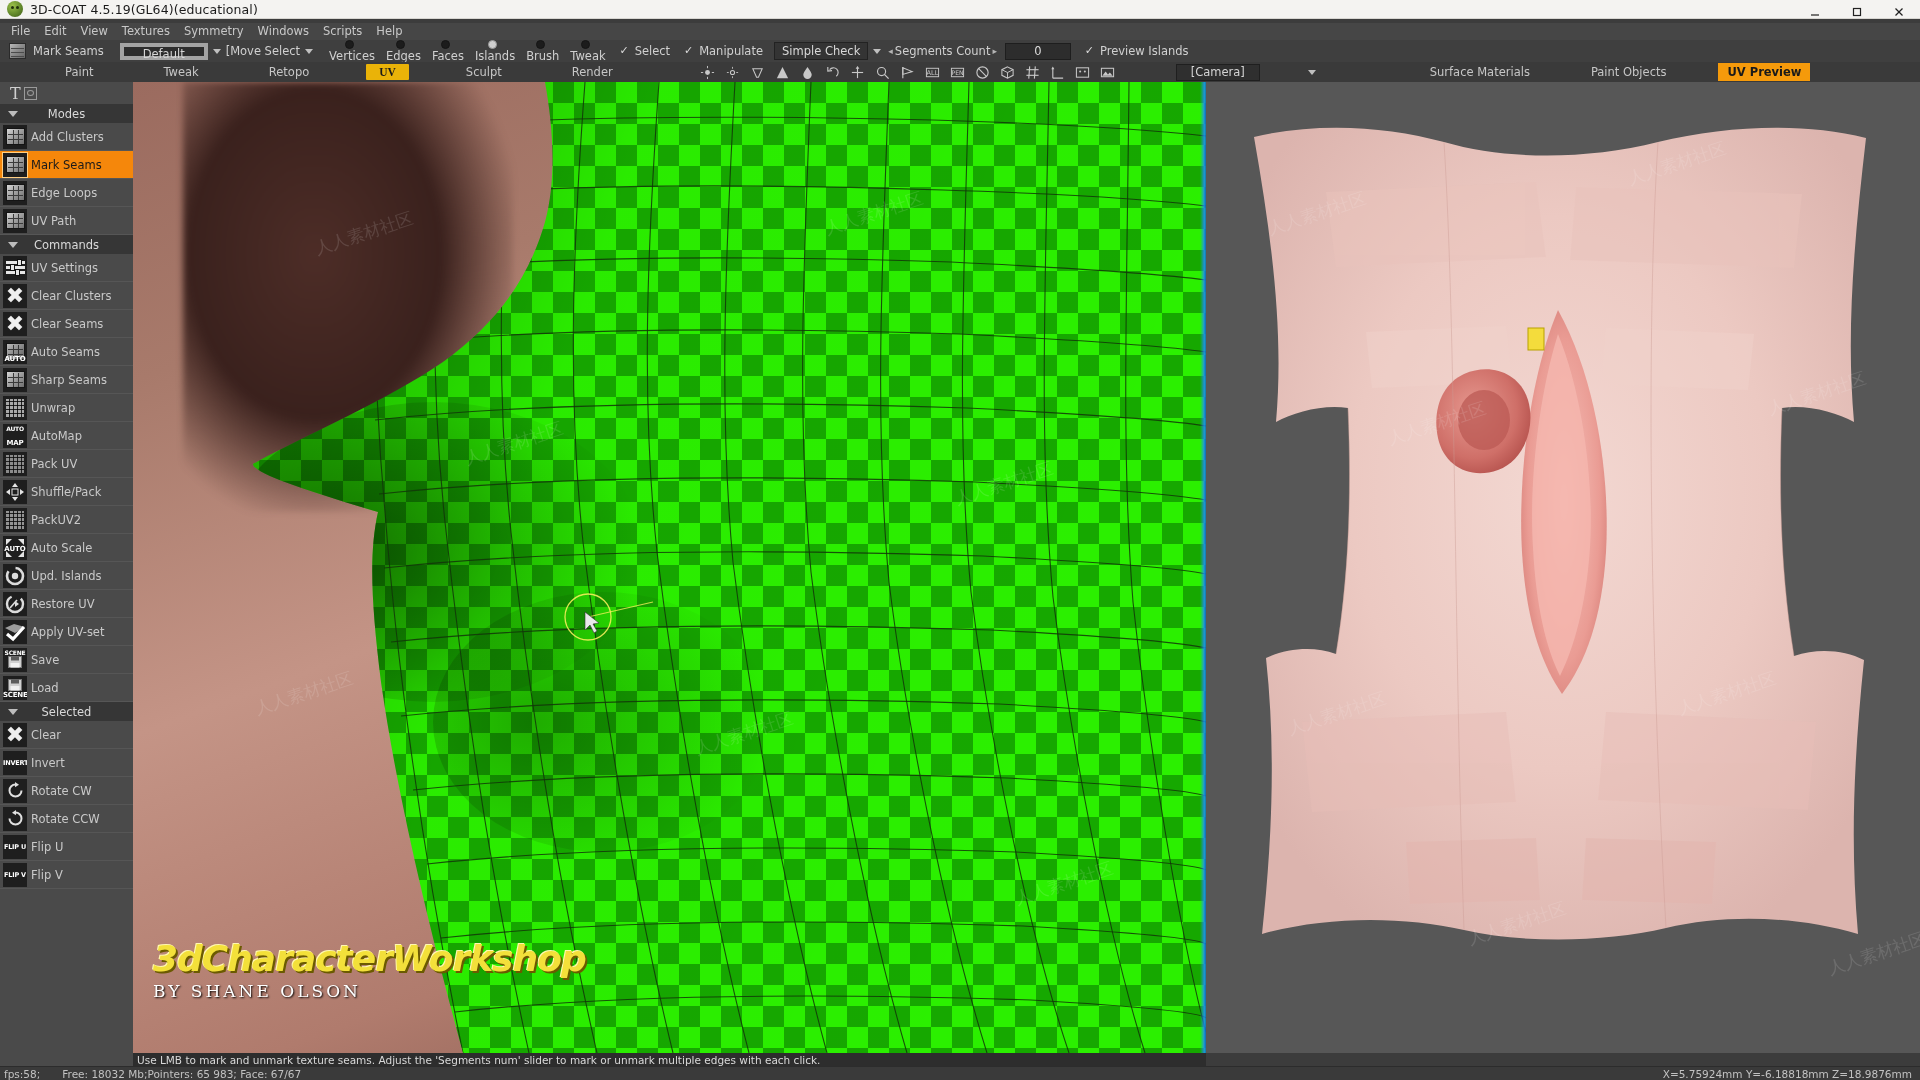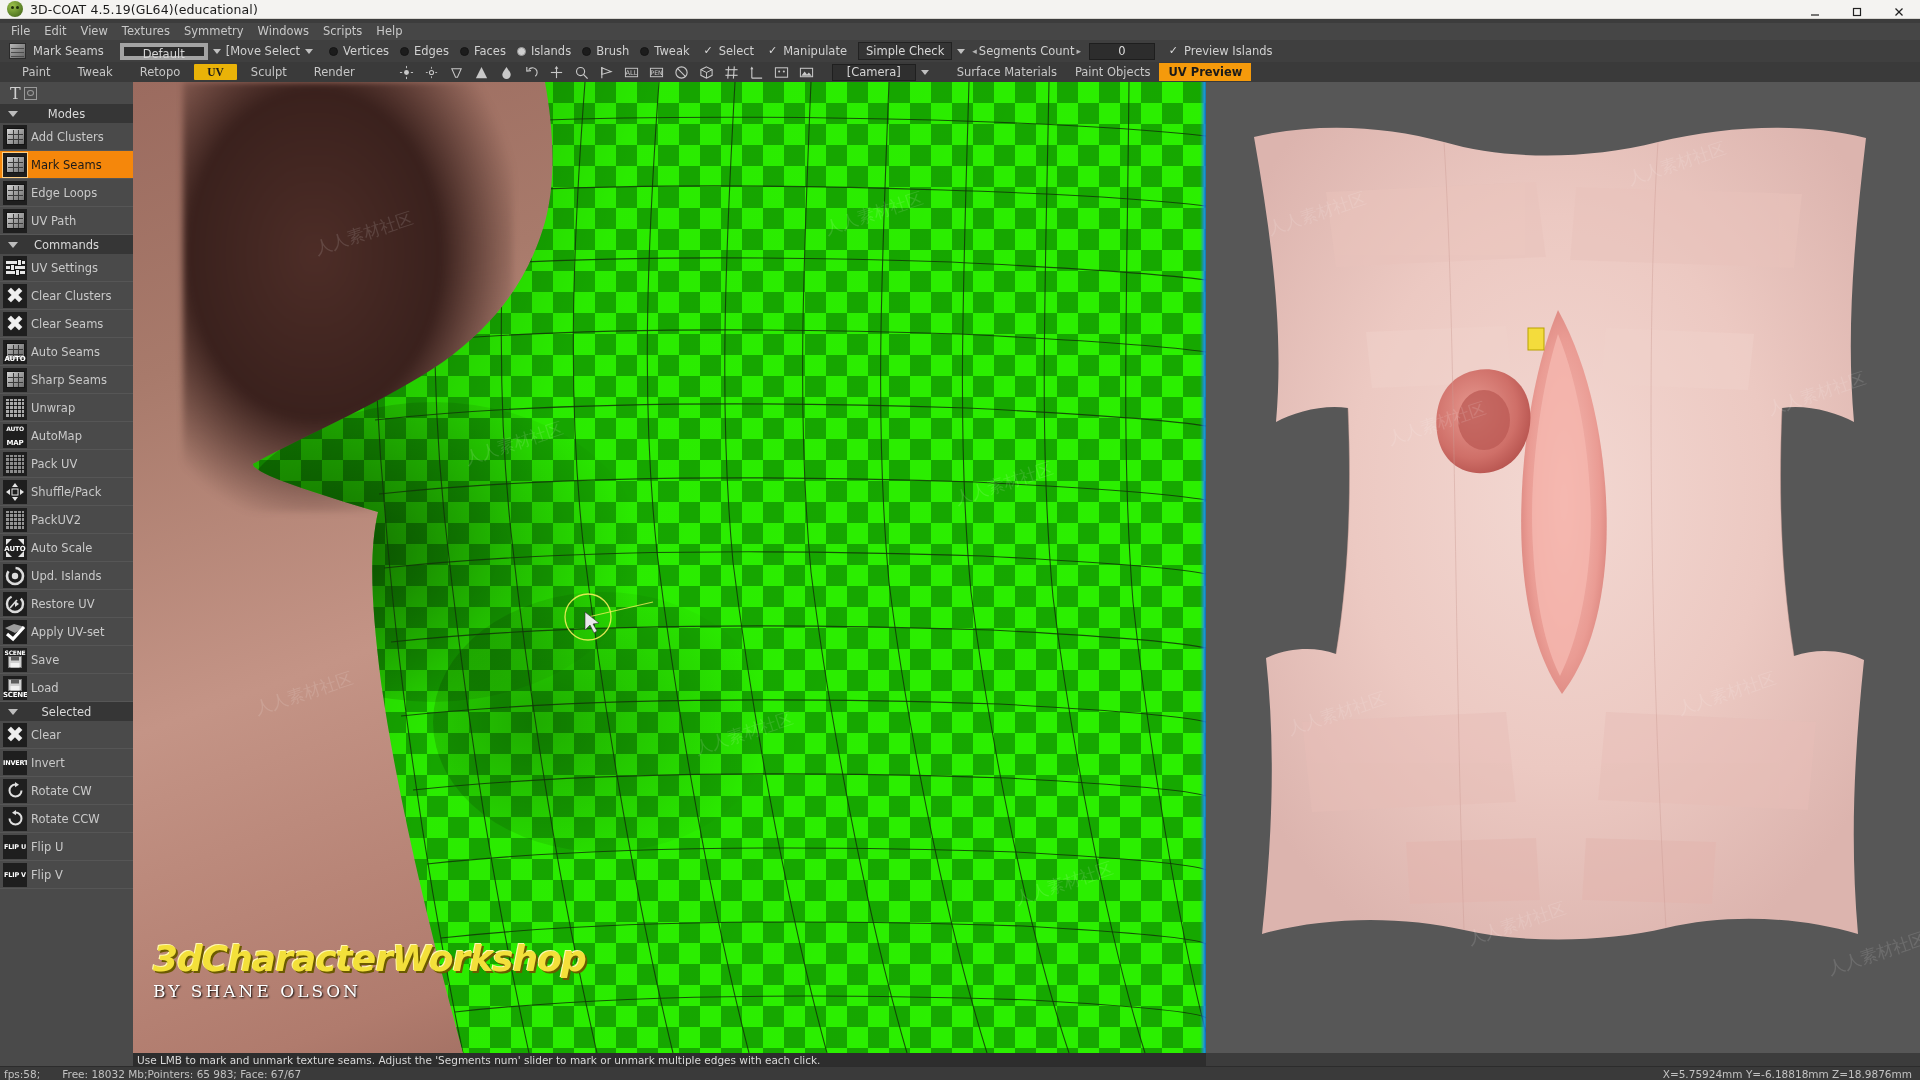--- a/index.html
+++ b/index.html
@@ -70,21 +70,21 @@
   .tr-label { font-size: 11.5px; color: #d0d0d0; white-space: nowrap; }
   .tr-combo {
     background: #2d2d2d; border: 4px solid #a3a3a3;
     color: #d5d5d5; font-size: 11.5px; height: 17px; line-height: 15px;
     padding: 0 10px; text-align: center; min-width: 88px; margin-left: 16px;
   }
   .tr-caret {
     width: 0; height: 0; border-left: 4px solid transparent; border-right: 4px solid transparent;
     border-top: 5px solid #c0c0c0; margin: 0 5px; flex: none;
   }
-  .radio-item { display: flex; align-items: center; margin-left: 11px; }
+  .radio-item { display: flex; align-items: center; margin-left: 11px; flex-direction: column; }
   .radio-dot {
     width: 9px; height: 9px; border-radius: 50%;
     background: #1c1c1c; border: 1px solid #151515; margin-right: 5px; flex: none;
   }
   .radio-dot.on { background: #cfcfcf; border-color: #9a9a9a; }
   .check-item { display: flex; align-items: center; margin-left: 13px; }
   .check-mark {
     width: 11px; height: 11px; margin-right: 5px; flex: none;
     color: #dcdcdc; font-size: 11px; line-height: 10px; text-align: center;
   }
@@ -97,21 +97,21 @@
   }
   .tr-numfield {
     background: #2d2d2d; border: 1px solid #1e1e1e; color: #dcdcdc;
     font-size: 11.5px; width: 66px; height: 17px; line-height: 15px; text-align: center;
     margin-left: 6px;
   }
 
   
   .toolrow2 {
     position: absolute; top: 62px; left: 0; width: 1920px; height: 20px;
-    background: #3a3a3a; display: flex; align-items: center;
+    background: #3a3a3a; display: flex; align-items: center; gap: 43px;
   }
   .room-tab {
     font-size: 11.5px; color: #c6c6c6; padding: 2px 13px; margin-right: 1px;
   }
   .room-tab.active {
     background: #eab308; color: #1a1a1a; font-weight: bold; border-radius: 1px; font-family: Liberation Serif, serif;
   }
   .icon-strip { display: flex; align-items: center; margin-left: 30px; gap: 10px; }
   .istrip-icon { width: 15px; height: 15px; color: #c8c8c8; flex: none; }
   .istrip-icon svg { display: block; width: 15px; height: 15px; }

